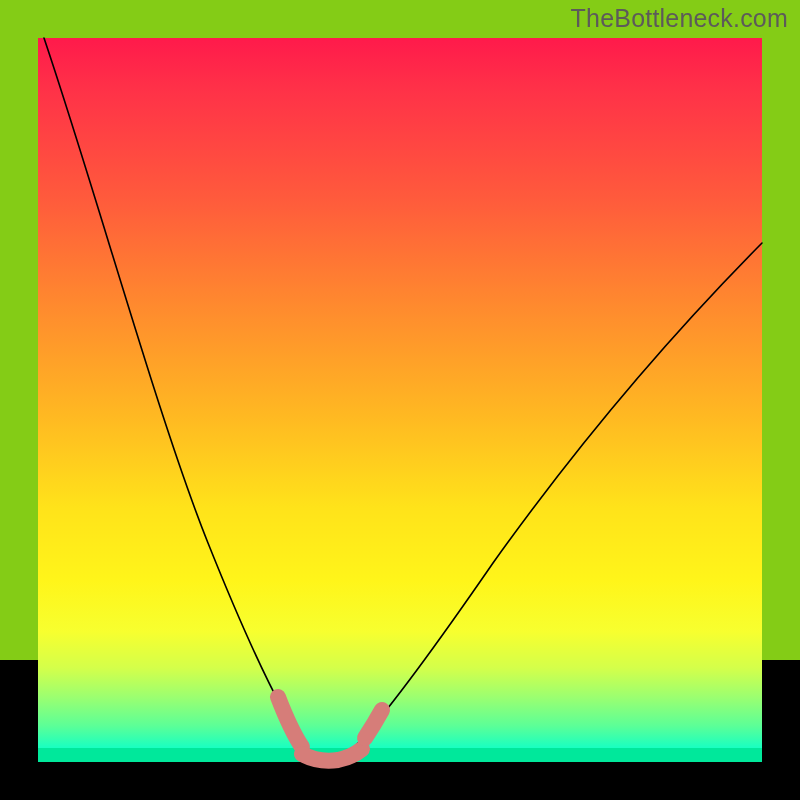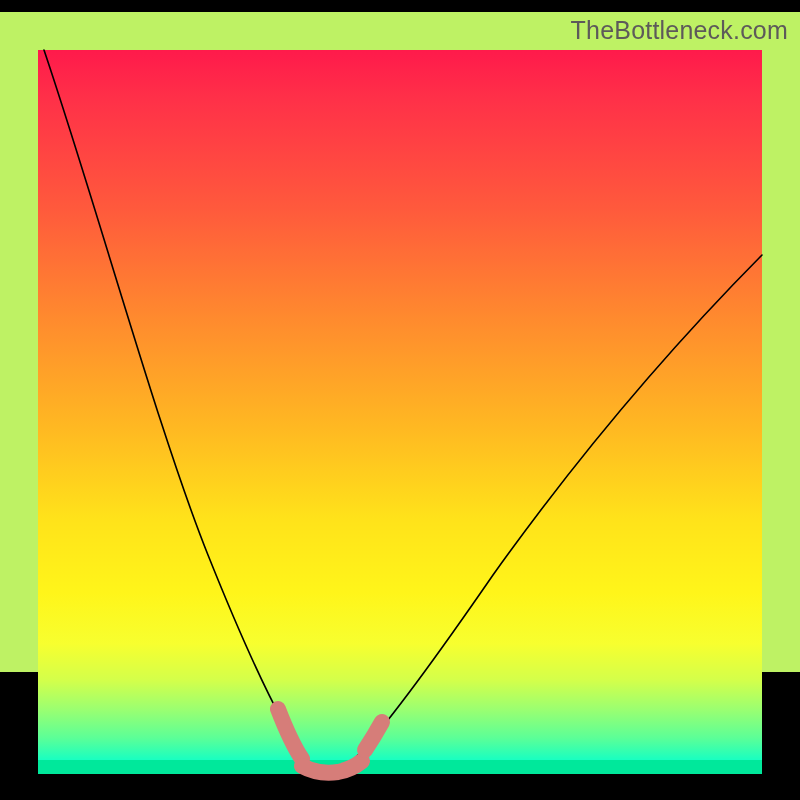--- a/index.html
+++ b/index.html
@@ -8,22 +8,21 @@
     width: 800px;
     height: 800px;
     overflow: hidden;
     background: #000;
     font-family: Arial, Helvetica, sans-serif;
   }
   .frame {
     position: relative;
     width: 800px;
     height: 660px;
-    background: #bef264;
-    margin-top: 12px;
+    background: #84cc16;
   }
   .plot-area {
     position: absolute;
     left: 38px;
     top: 38px;
     width: 724px;
     height: 724px;
     background: linear-gradient(
       to bottom,
       #ff1a4b 0%,

